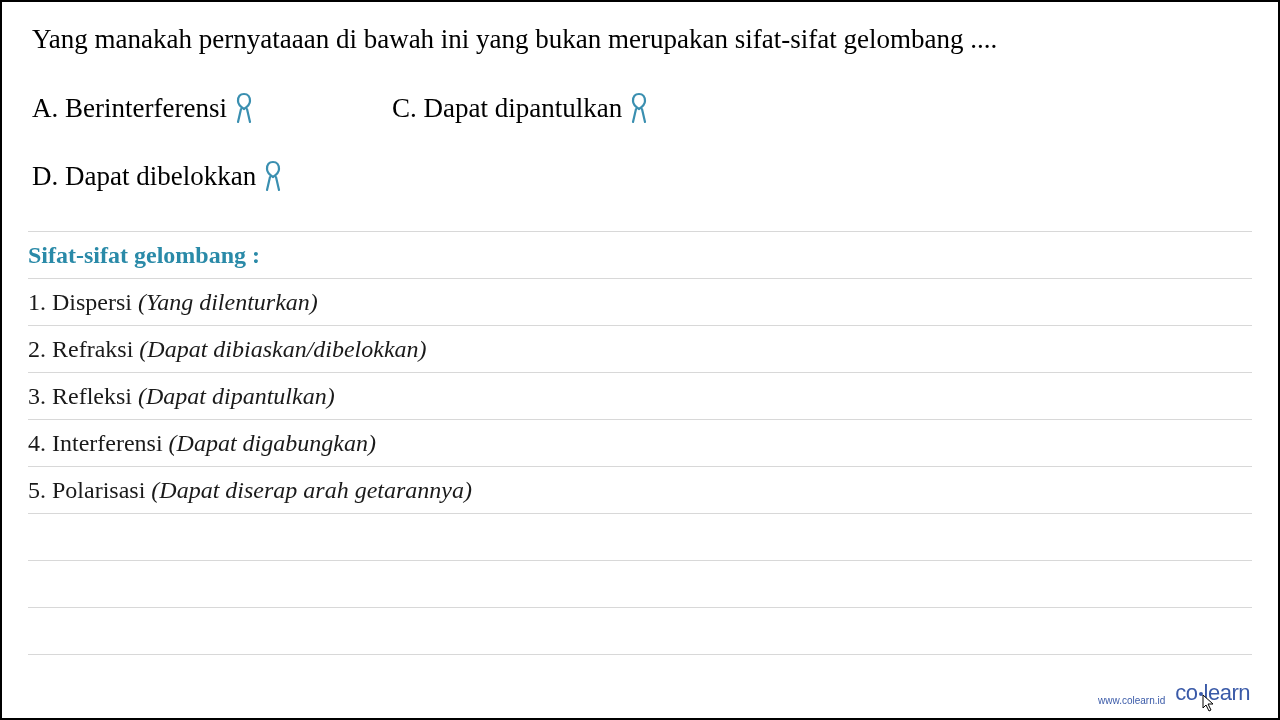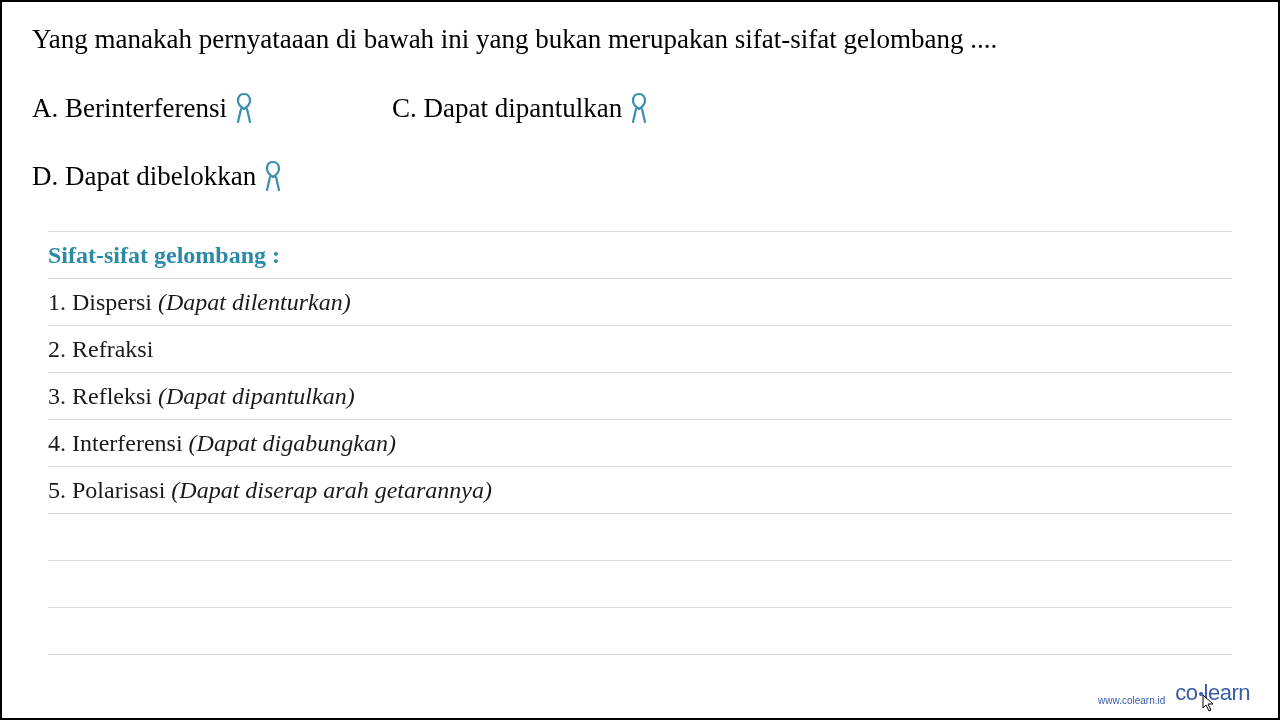--- a/index.html
+++ b/index.html
@@ -42,21 +42,21 @@
       display: inline-block;
       width: 22px;
       height: 34px;
       position: relative;
     }
     .ribbon svg {
       width: 100%;
       height: 100%;
     }
     .answer-area {
-      padding: 0 46px;
+      padding: 0 26px;
       margin-top: 28px;
     }
     .ruled {
       border-top: 1px solid #d8d8d8;
     }
     .ruled-line {
       border-bottom: 1px solid #d8d8d8;
       height: 47px;
       display: flex;
       align-items: center;
@@ -139,25 +139,26 @@
     </div>
   </div>
 </div>
 
 <div class="answer-area">
   <div class="ruled">
     <div class="ruled-line heading-line">Sifat-sifat gelombang :</div>
     <div class="ruled-line">
       <span>1.</span>&nbsp;
       <span>Dispersi</span>&nbsp;
-      <span class="italic">(Dapat dilenturkan)</span>
+      <span class="italic">(Yang dilenturkan)</span>
     </div>
     <div class="ruled-line">
       <span>2.</span>&nbsp;
       <span>Refraksi</span>&nbsp;
+      <span class="italic">(Dapat dibiaskan/dibelokkan)</span>
     </div>
     <div class="ruled-line">
       <span>3.</span>&nbsp;
       <span>Refleksi</span>&nbsp;
       <span class="italic">(Dapat dipantulkan)</span>
     </div>
     <div class="ruled-line">
       <span>4.</span>&nbsp;
       <span>Interferensi</span>&nbsp;
       <span class="italic">(Dapat digabungkan)</span>

